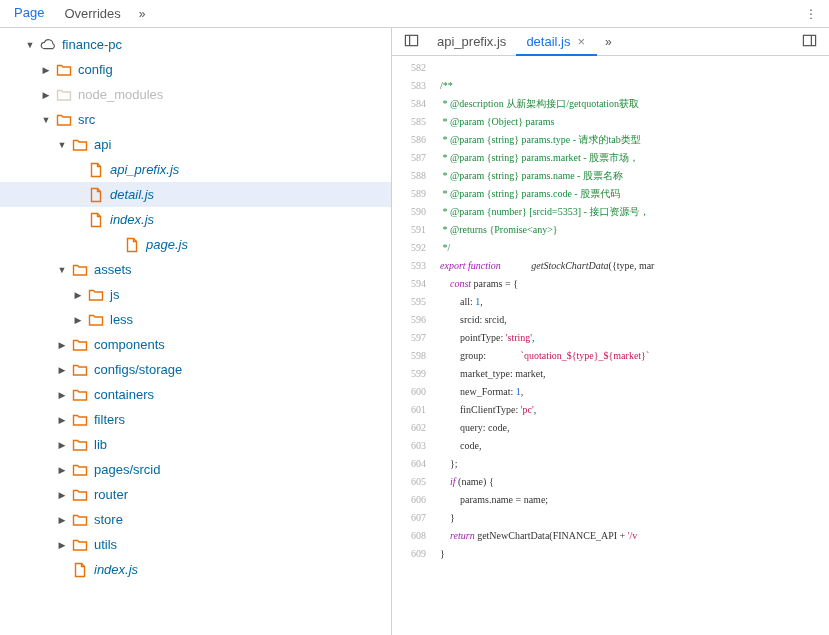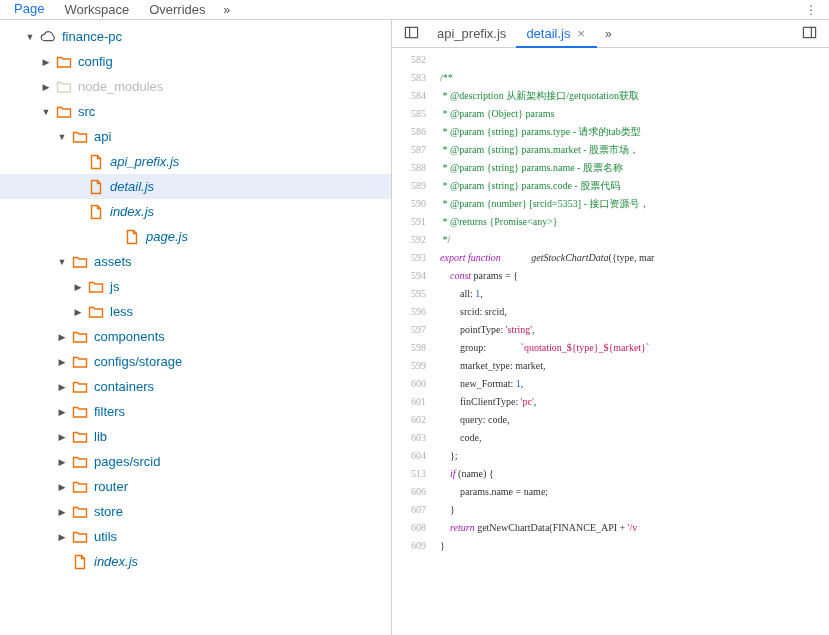--- a/index.html
+++ b/index.html
@@ -10,21 +10,21 @@
     background: #fff;
     width: 829px;
     height: 635px;
     overflow: hidden;
     display: flex;
     flex-direction: column;
   }
   .panel-tabs {
     display: flex;
     align-items: center;
-    height: 20px;
+    height: 28px;
     border-bottom: 1px solid #d0d0d0;
     padding: 0 4px;
     gap: 0;
   }
   .panel-tab {
     padding: 5px 10px;
     cursor: pointer;
     color: #555;
     font-size: 13px;
   }
@@ -162,21 +162,20 @@
   .tk-fn { font-style: italic; margin-left: 28px; }
   .tk-num { color: #1565c0; }
   .tk-str { color: #c2185b; }
   .tk-tmpl { color: #c2185b; margin-left: 32px; }
 </style>
 </head>
 <body>
 
 <div class="panel-tabs">
   <div class="panel-tab active">Page</div>
-  <div class="panel-tab">Workspace</div>
   <div class="panel-tab">Overrides</div>
   <div class="more">»</div>
   <div class="spacer"></div>
   <div class="menu-dots">⋮</div>
 </div>
 
 <div class="main">
 
   <div class="sidebar">
     <div class="tree" id="tree">
@@ -428,21 +427,21 @@
           <div class="ln">595</div>
           <div class="ln">596</div>
           <div class="ln">597</div>
           <div class="ln">598</div>
           <div class="ln">599</div>
           <div class="ln">600</div>
           <div class="ln">601</div>
           <div class="ln">602</div>
           <div class="ln">603</div>
           <div class="ln">604</div>
-          <div class="ln">513</div>
+          <div class="ln">605</div>
           <div class="ln">606</div>
           <div class="ln">607</div>
           <div class="ln">608</div>
           <div class="ln">609</div>
         </div>
       <div class="code" id="code"><div class="cl"></div><div class="cl"><span class="tk-comment">/**</span></div><div class="cl"><span class="tk-comment"> * @description 从新架构接口/getquotation获取</span></div><div class="cl"><span class="tk-comment"> * @param {Object} params</span></div><div class="cl"><span class="tk-comment"> * @param {string} params.type - 请求的tab类型</span></div><div class="cl"><span class="tk-comment"> * @param {string} params.market - 股票市场，</span></div><div class="cl"><span class="tk-comment"> * @param {string} params.name - 股票名称</span></div><div class="cl"><span class="tk-comment"> * @param {string} params.code - 股票代码</span></div><div class="cl"><span class="tk-comment"> * @param {number} [srcid=5353] - 接口资源号，</span></div><div class="cl"><span class="tk-comment"> * @returns {Promise&lt;any&gt;}</span></div><div class="cl"><span class="tk-comment"> */</span></div><div class="cl"><span class="tk-kw">export</span><span> </span><span class="tk-kw">function</span><span> </span><span class="tk-fn">getStockChartData</span><span>({type, mar</span></div><div class="cl"><span>    </span><span class="tk-kw">const</span><span> params = {</span></div><div class="cl"><span>        all: </span><span class="tk-num">1</span><span>,</span></div><div class="cl"><span>        srcid: srcid,</span></div><div class="cl"><span>        pointType: </span><span class="tk-str">'string'</span><span>,</span></div><div class="cl"><span>        group: </span><span class="tk-tmpl">`quotation_${type}_${market}`</span></div><div class="cl"><span>        market_type: market,</span></div><div class="cl"><span>        new_Format: </span><span class="tk-num">1</span><span>,</span></div><div class="cl"><span>        finClientType: </span><span class="tk-str">'pc'</span><span>,</span></div><div class="cl"><span>        query: code,</span></div><div class="cl"><span>        code,</span></div><div class="cl"><span>    };</span></div><div class="cl"><span>    </span><span class="tk-kw">if</span><span> (name) {</span></div><div class="cl"><span>        params.name = name;</span></div><div class="cl"><span>    }</span></div><div class="cl"><span>    </span><span class="tk-kw">return</span><span> getNewChartData(FINANCE_API + </span><span class="tk-str">'/v</span></div><div class="cl"><span>}</span></div></div>
     </div>
   </div>
 </div>
 

